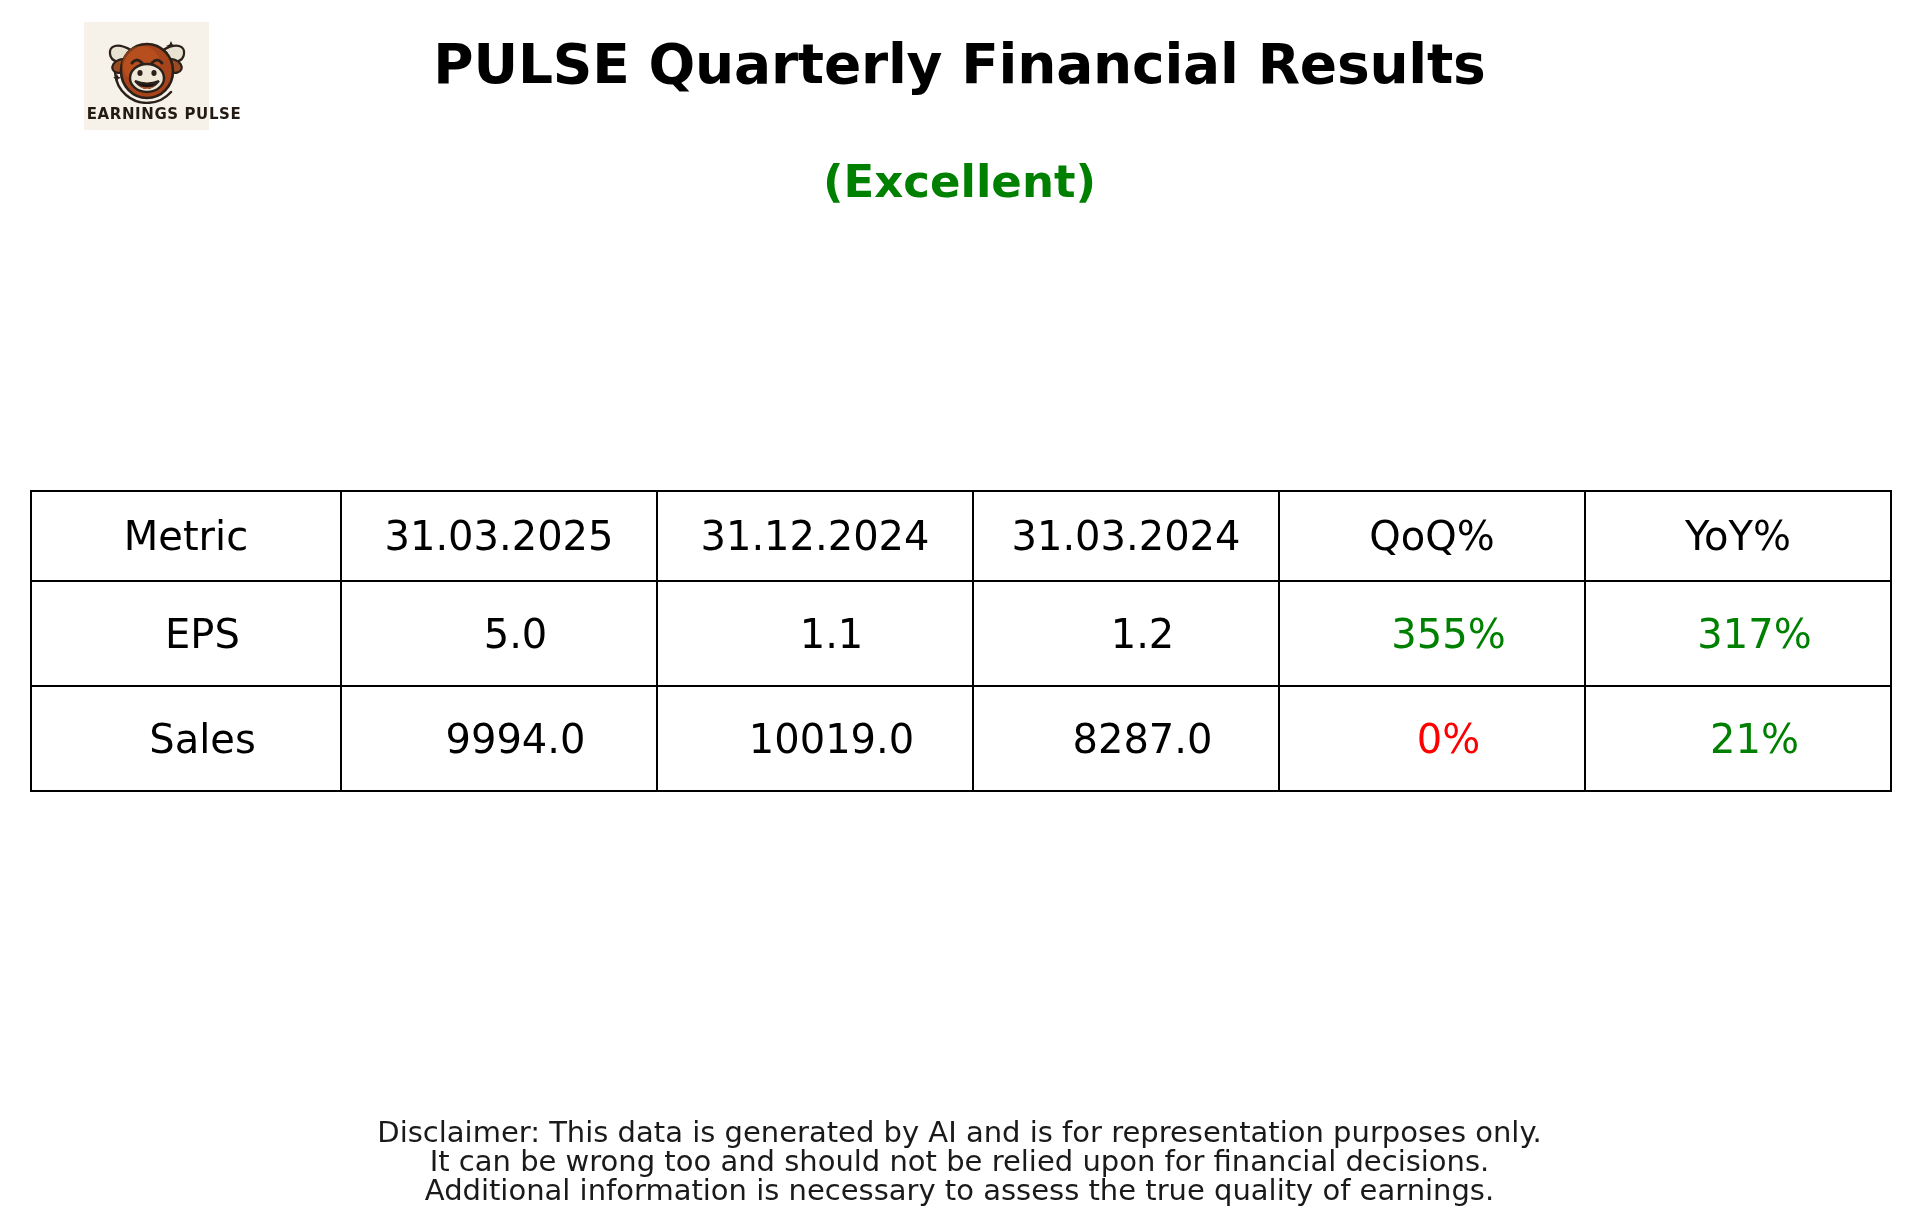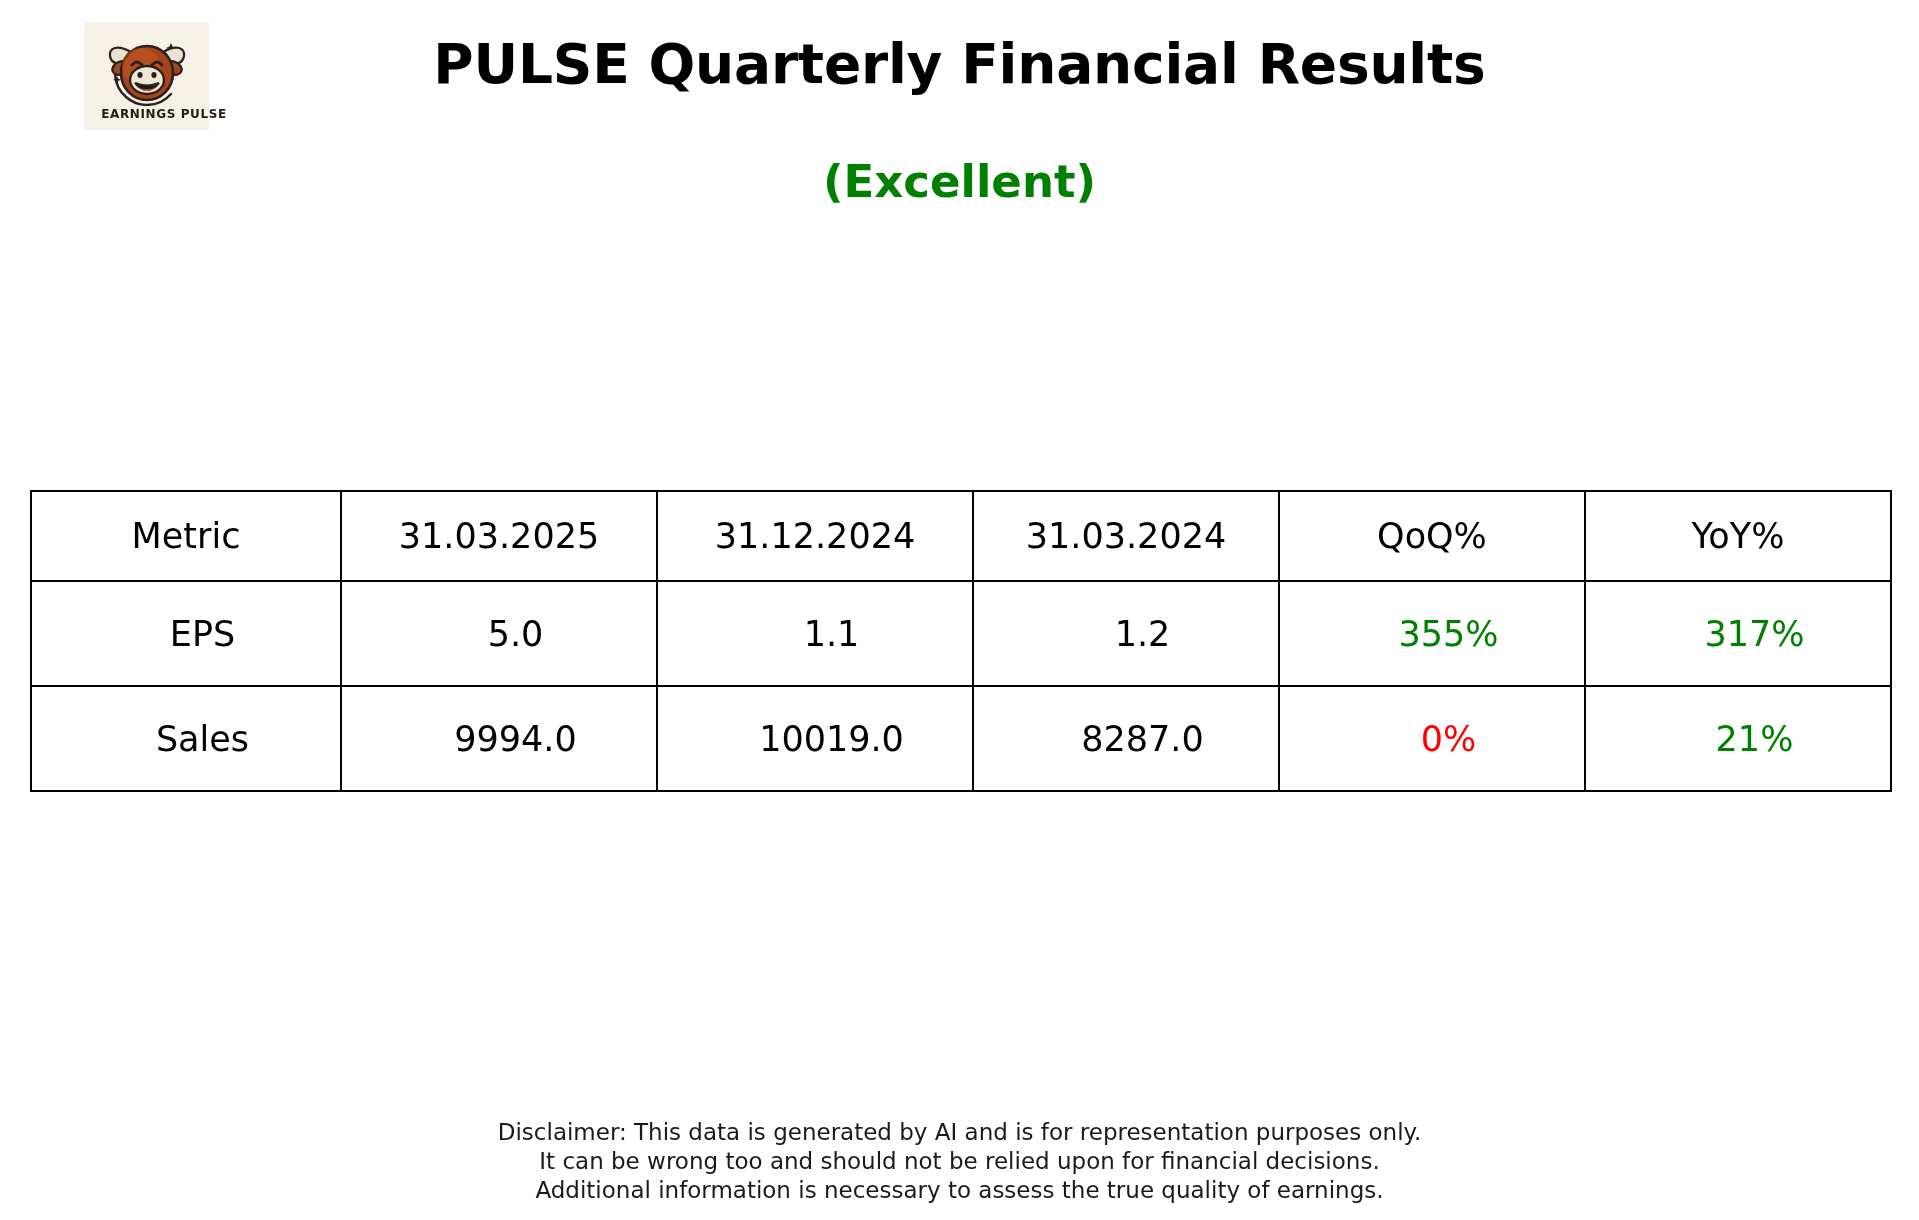--- a/index.html
+++ b/index.html
@@ -24,21 +24,21 @@
     height: 108px;
     background: #f6f2e9;
     display: flex;
     align-items: center;
     justify-content: center;
     flex-direction: column;
   }
   #logo-svg { display: block; }
   #logo-wordmark {
     font-family: "DejaVu Sans", sans-serif;
-    font-size: 12px;
+    font-size: 15px;
     font-weight: bold;
     letter-spacing: 0.6px;
     color: #231a14;
     margin-top: 1px;
     text-align: center;
     white-space: nowrap;
     padding-left: 35px;
   }
 
   
@@ -71,21 +71,21 @@
     left: 30px;
     top: 490px;
     width: 1860px;
     border-collapse: collapse;
     table-layout: fixed;
   }
   #results-table td {
     border: 2px solid #000000;
     text-align: center;
     vertical-align: middle;
-    font-size: 35px;
+    font-size: 40px;
     font-family: "DejaVu Sans", sans-serif;
     color: #000000;
     padding: 0;
     background: #ffffff;
   }
   #results-table tr.header-row td { height: 88px; }
   #results-table tr.body-row td { height: 103px; padding-left: 33px; }
 
   
   col.c0 { width: 310px; }
@@ -95,21 +95,21 @@
   col.c4 { width: 306px; }
   col.c5 { width: 306px; }
 
   
   #disclaimer {
     position: absolute;
     left: 0;
     top: 1118px;
     width: 1919px;
     text-align: center;
-    font-size: 23px;
+    font-size: 29px;
     line-height: 29px;
     color: #1a1a1a;
     font-family: "DejaVu Sans", sans-serif;
   }
   #disclaimer div { white-space: nowrap; }
 </style>
 </head>
 <body>
 
 <div id="logo-box" style="background: rgb(246, 242, 233);">

